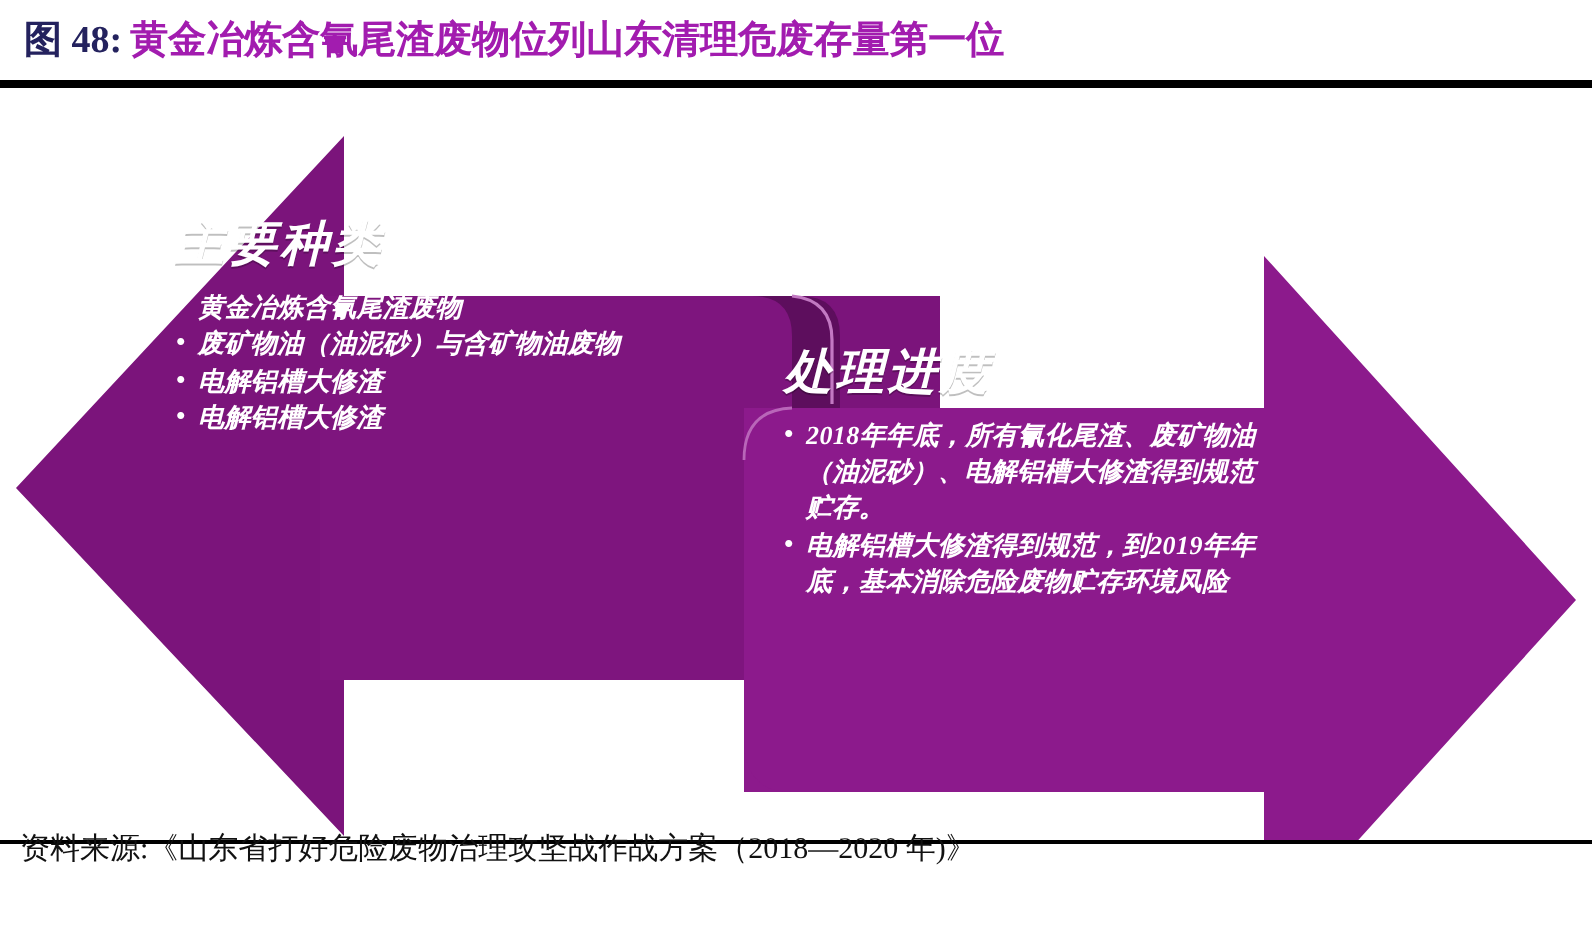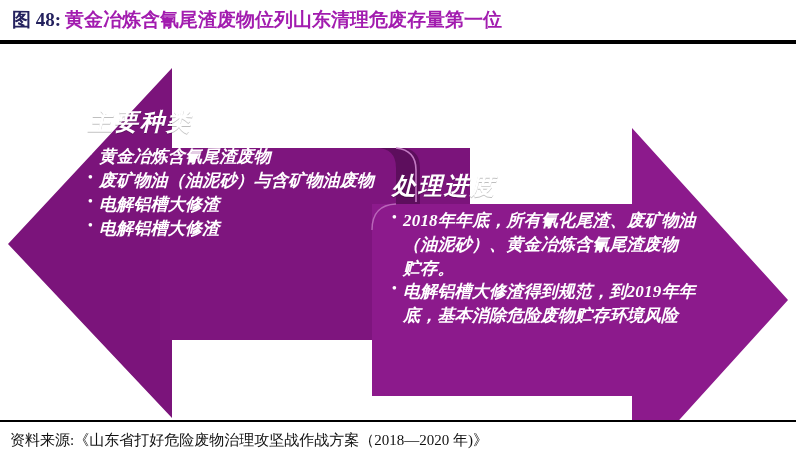--- a/index.html
+++ b/index.html
@@ -61,21 +61,21 @@
     top: 420px;
     width: 796px;
     height: 2px;
     background: #000000;
   }
 
   
   .source-row {
     position: absolute;
     left: 0;
-    top: 423px;
+    top: 407px;
     width: 796px;
     height: 34px;
     display: flex;
     align-items: center;
     padding-left: 10px;
     box-sizing: border-box;
     white-space: nowrap;
   }
   .source-text {
     font-family: "Liberation Serif", "DejaVu Serif", serif;
@@ -111,21 +111,21 @@
     letter-spacing: 2px;
     margin-bottom: 7px;
     text-shadow: 0 1px 0 rgba(0,0,0,0.25);
   }
   .bullet-list {
     list-style: none;
     margin: 0;
     padding: 0;
   }
   .bullet-list li {
-    font-size: 17px;
+    font-size: 13px;
     font-weight: bold;
     font-style: italic;
     line-height: 1.42;
     position: relative;
     padding-left: 11px;
     letter-spacing: 0.2px;
     white-space: pre-line;
   }
   .bullet-list li::before {
     content: "\2022";
@@ -233,21 +233,21 @@
         <li>废矿物油（油泥砂）与含矿物油废物</li>
         <li>电解铝槽大修渣</li>
         <li>电解铝槽大修渣</li>
       </ul>
     </div>
 
     <div class="panel" id="right-panel">
       <div class="panel-heading">处理进度</div>
       <ul class="bullet-list">
         <li>2018年年底，所有氰化尾渣、废矿物油
-（油泥砂）、黄金冶炼含氰尾渣废物
+（油泥砂）、电解铝槽大修渣得到规范
 贮存。</li>
         <li>电解铝槽大修渣得到规范，到2019年年
 底，基本消除危险废物贮存环境风险</li>
       </ul>
     </div>
 
   </div>
 
   <div class="rule-bottom"></div>
   <div class="source-row">

